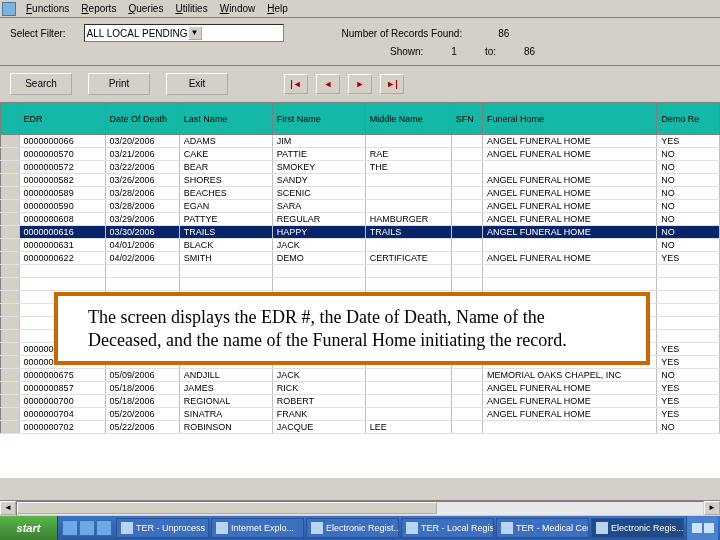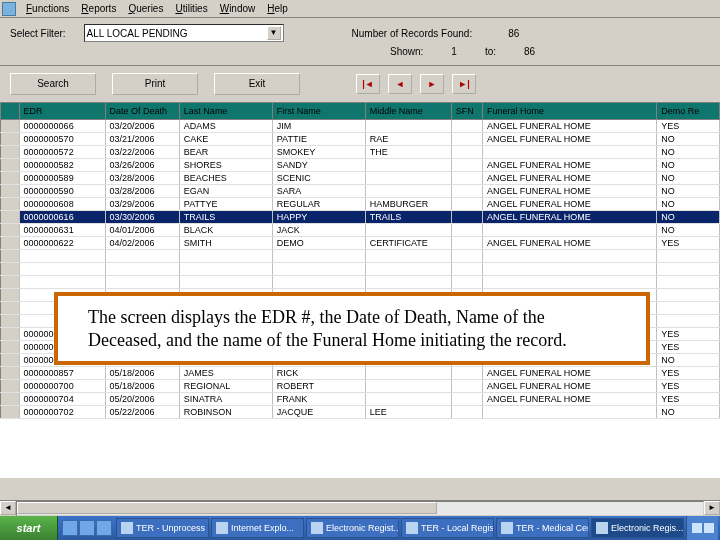--- a/index.html
+++ b/index.html
@@ -48,43 +48,43 @@
   .label { font-size: 10px; color: #000; }
   .filter-select {
     width: 200px;
     height: 18px;
     font-size: 10px;
     background: #fff;
     border: 1px inset #808080;
     padding: 1px 2px;
     display: flex;
     align-items: center;
-    justify-content: space-between;
+    justify-content: flex-start;
   }
   .filter-select .dropdown-btn {
     width: 14px; height: 14px;
     background: #d4d0c8;
     border: 1px outset #fff;
     font-size: 8px;
     text-align: center;
     line-height: 12px;
   }
-  .count-label { margin-left: 50px; font-size: 10px; }
+  .count-label { margin-left: 40px; font-size: 10px; }
   .count-val { margin-left: 18px; font-size: 10px; }
   .shown-row { margin-top: 4px; margin-left: 380px; font-size: 10px; display: flex; gap: 28px; }
   .button-row {
     background: #d4d0c8;
     padding: 6px 10px;
     display: flex;
     align-items: center;
     gap: 16px;
     height: 36px;
   }
   .btn {
-    width: 86px;
+    width: 62px;
     height: 22px;
     background: #d4d0c8;
     border: 1px outset #fff;
     font-size: 10px;
     cursor: pointer;
     text-align: center;
     line-height: 20px;
   }
   .nav-btns { margin-left: 40px; display: flex; gap: 8px; }
   .nav-btn {
@@ -103,26 +103,26 @@
     overflow: hidden;
     position: relative;
     height: 376px;
   }
   table.grid {
     border-collapse: collapse;
     width: 100%;
     font-size: 9px;
   }
   .grid th {
-    background: #0f766e;
+    background: #14b8a6;
     border: 1px solid #808080;
     padding: 1px 4px;
     text-align: left;
     font-weight: normal;
-    height: 17px;
+    height: 32px;
   }
   .grid td {
     border-right: 1px solid #c0c0c0;
     border-bottom: 1px solid #e0e0e0;
     padding: 0 4px;
     height: 13px;
     white-space: nowrap;
     overflow: hidden;
   }
   .row-header {

